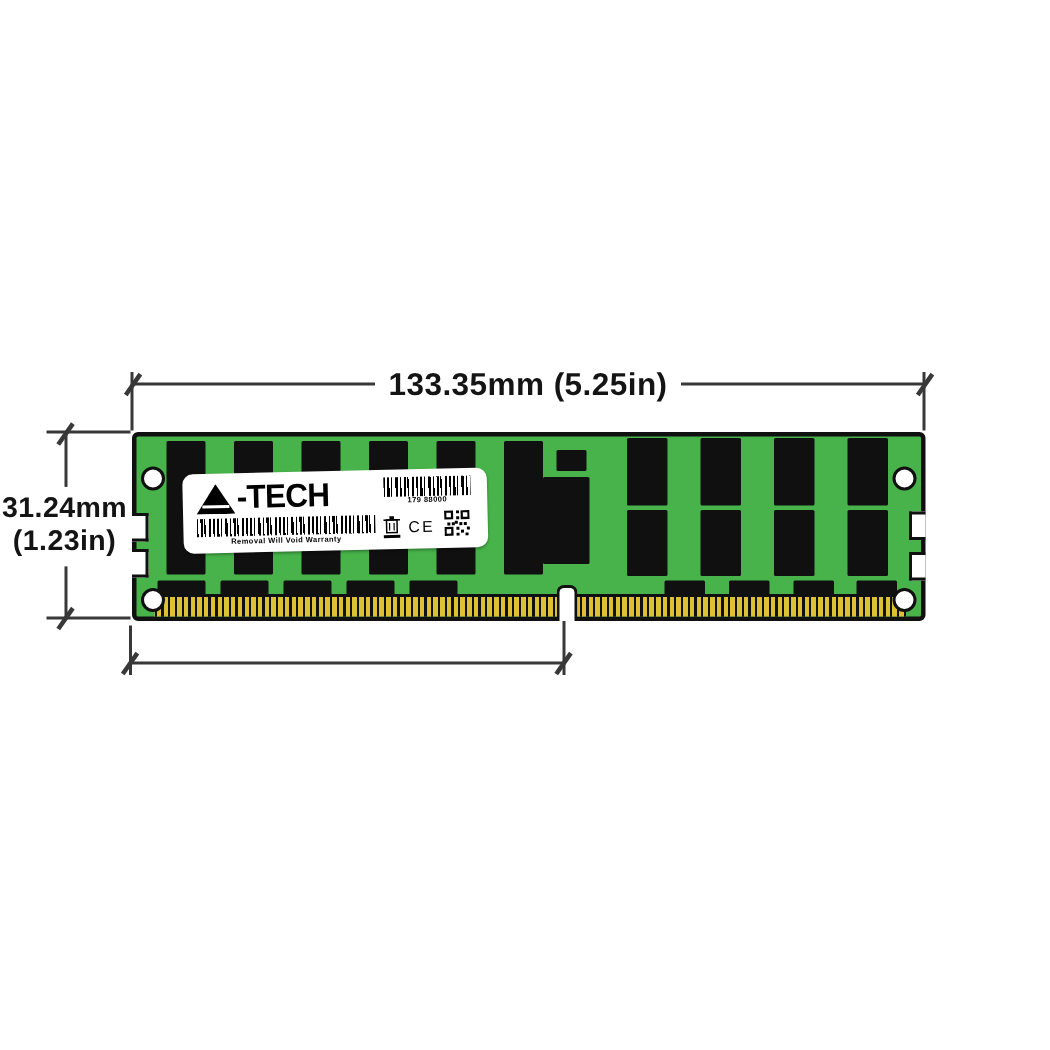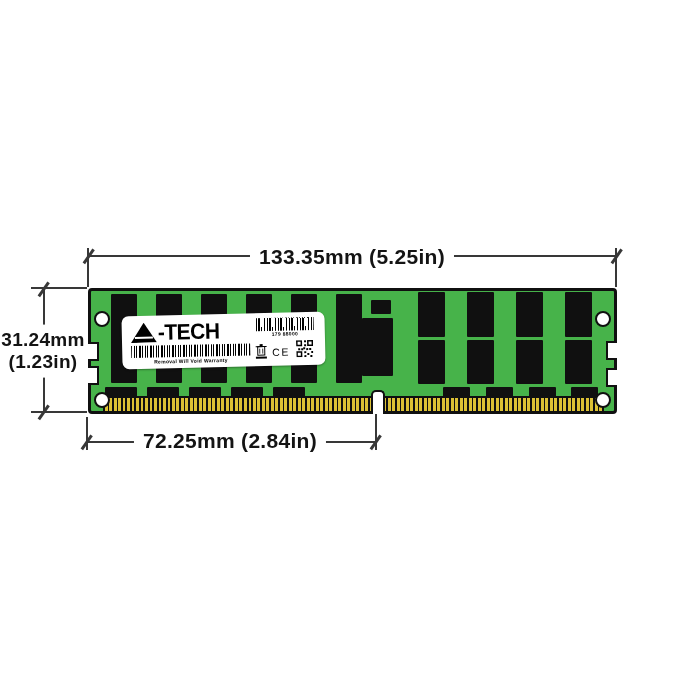--- a/index.html
+++ b/index.html
@@ -78,21 +78,20 @@
   <div class="dim-label small" style="left:43px;top:351px;">
     <div>31.24mm</div>
     <div>(1.23in)</div>
   </div>
 
   <div class="dline" style="left:85.5px;top:417px;width:2px;height:33px;"></div>
   <div class="dline" style="left:374.5px;top:414px;width:2px;height:36px;"></div>
   <div class="dline" style="left:86px;top:441px;width:289px;height:2px;"></div>
   <div class="tick" style="left:77.5px;top:441px;"></div>
   <div class="tick" style="left:366.5px;top:441px;"></div>
-  <div class="dim-label" style="left:230px;top:441px;">72.25mm (2.84in)</div>
 
   <div class="module" id="module">
 
     <div class="hole" style="left:3px;top:20px;"></div>
     <div class="hole" style="left:3px;top:101px;"></div>
     <div class="hole" style="right:3px;top:20px;"></div>
     <div class="hole" style="right:3px;top:101px;"></div>
 
     <div class="notch-side left" style="top:51px;"></div>
     <div class="notch-side left" style="top:75px;"></div>

